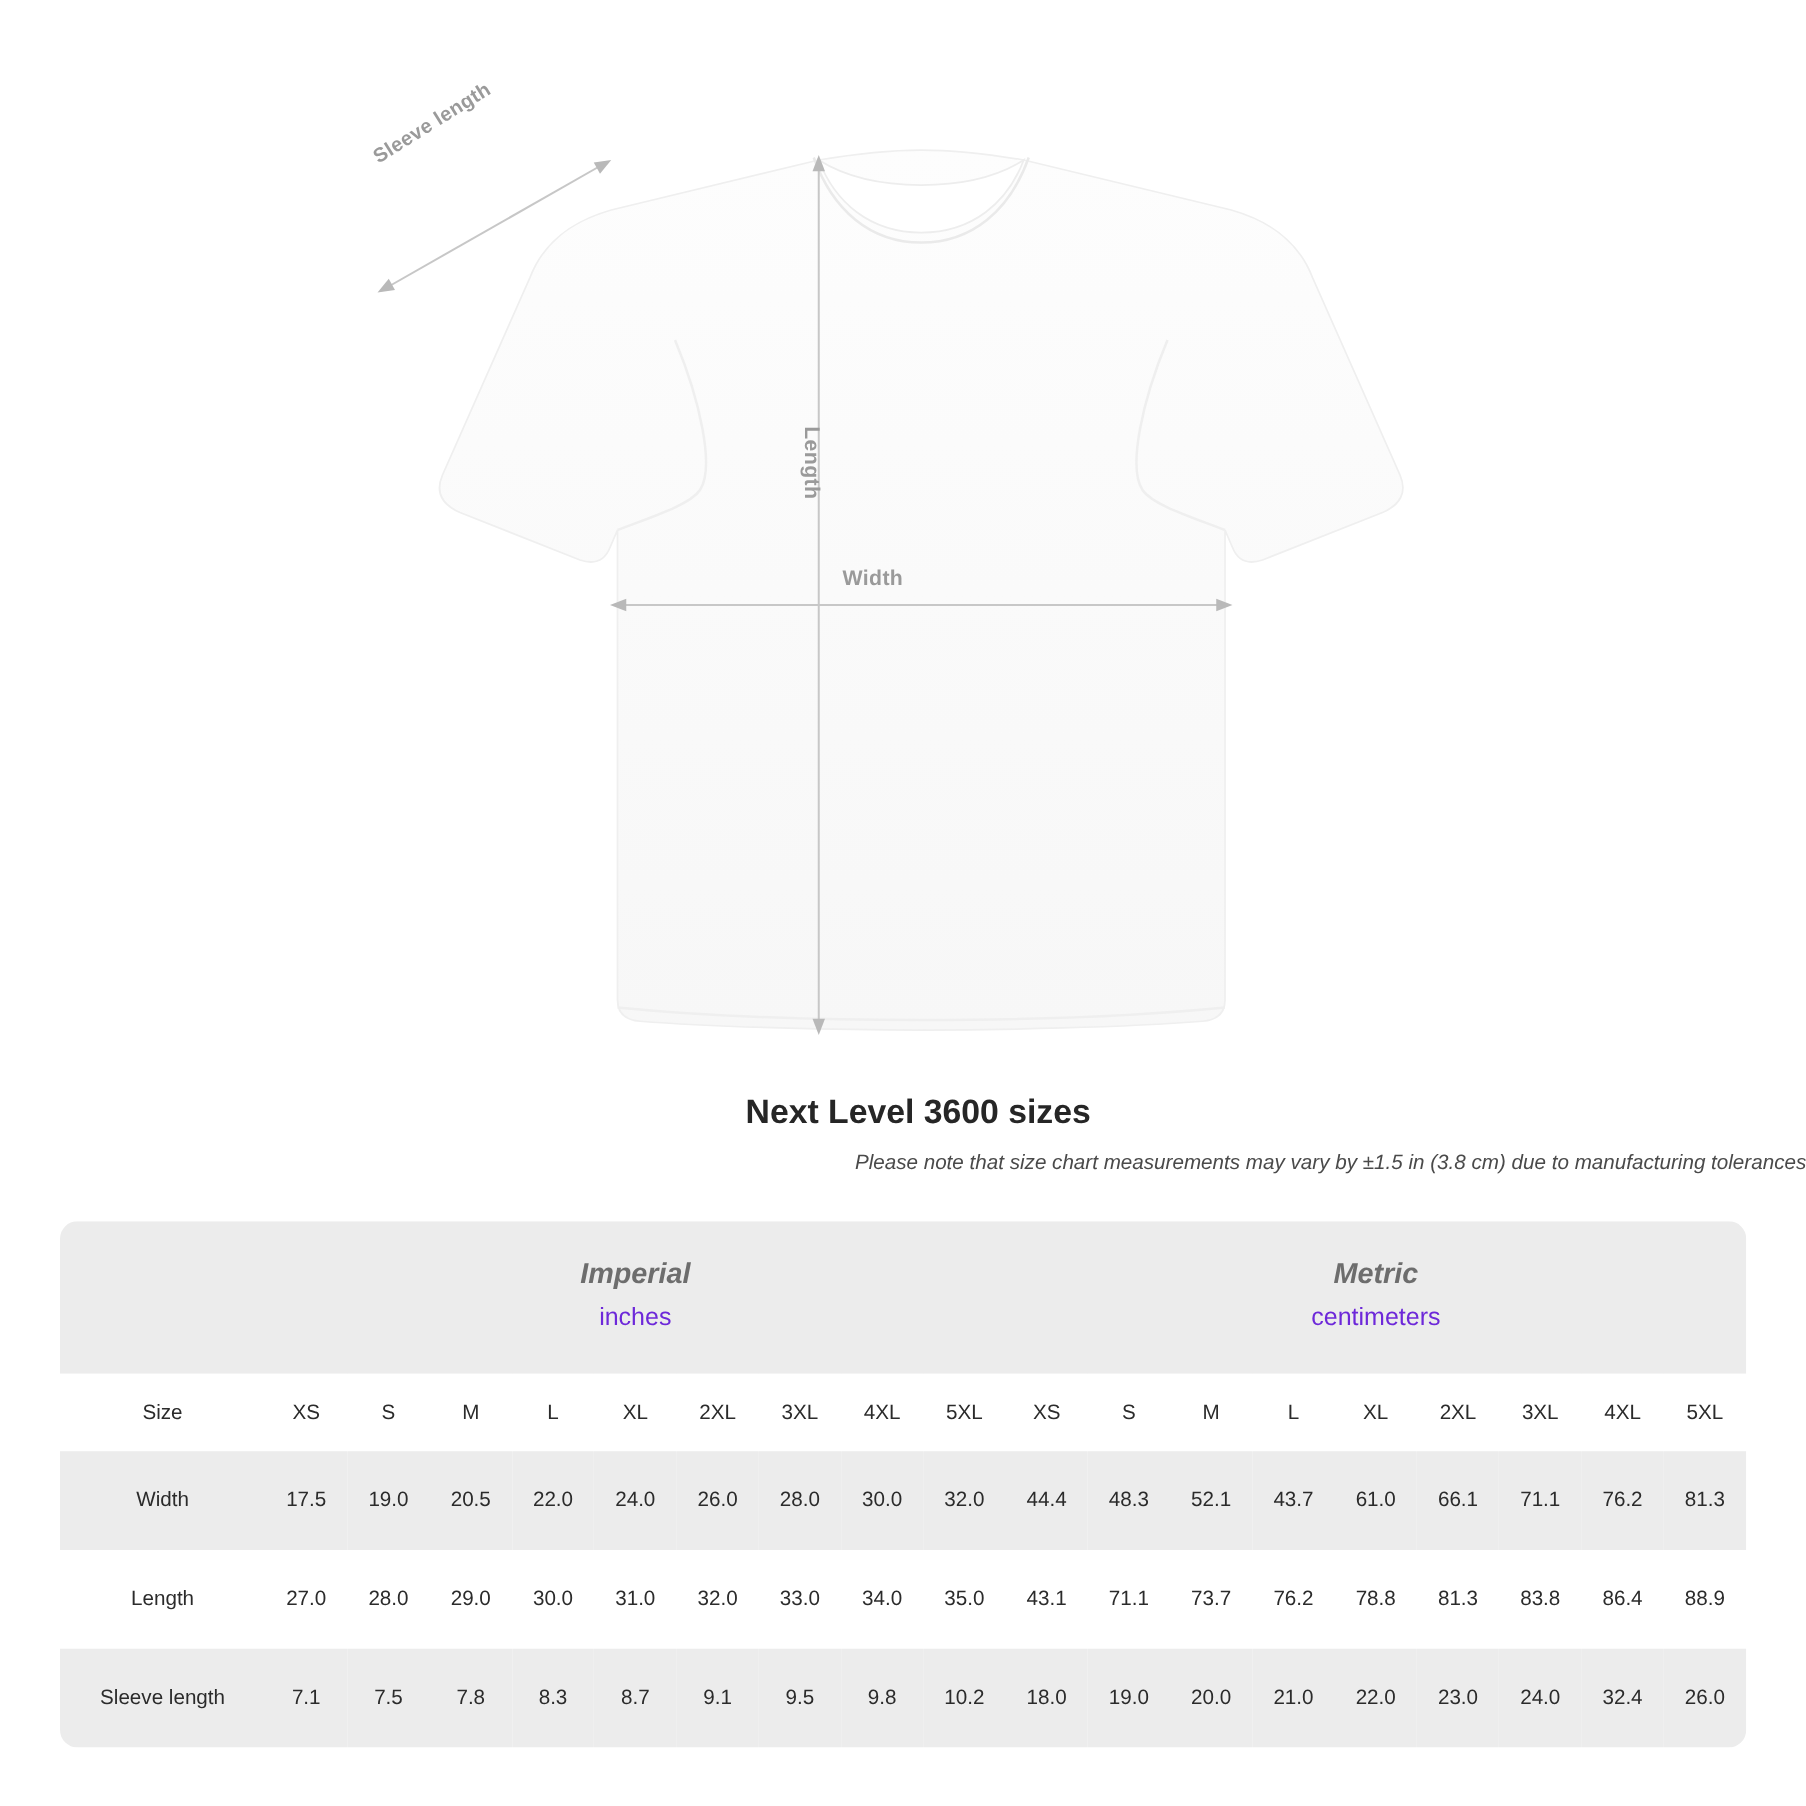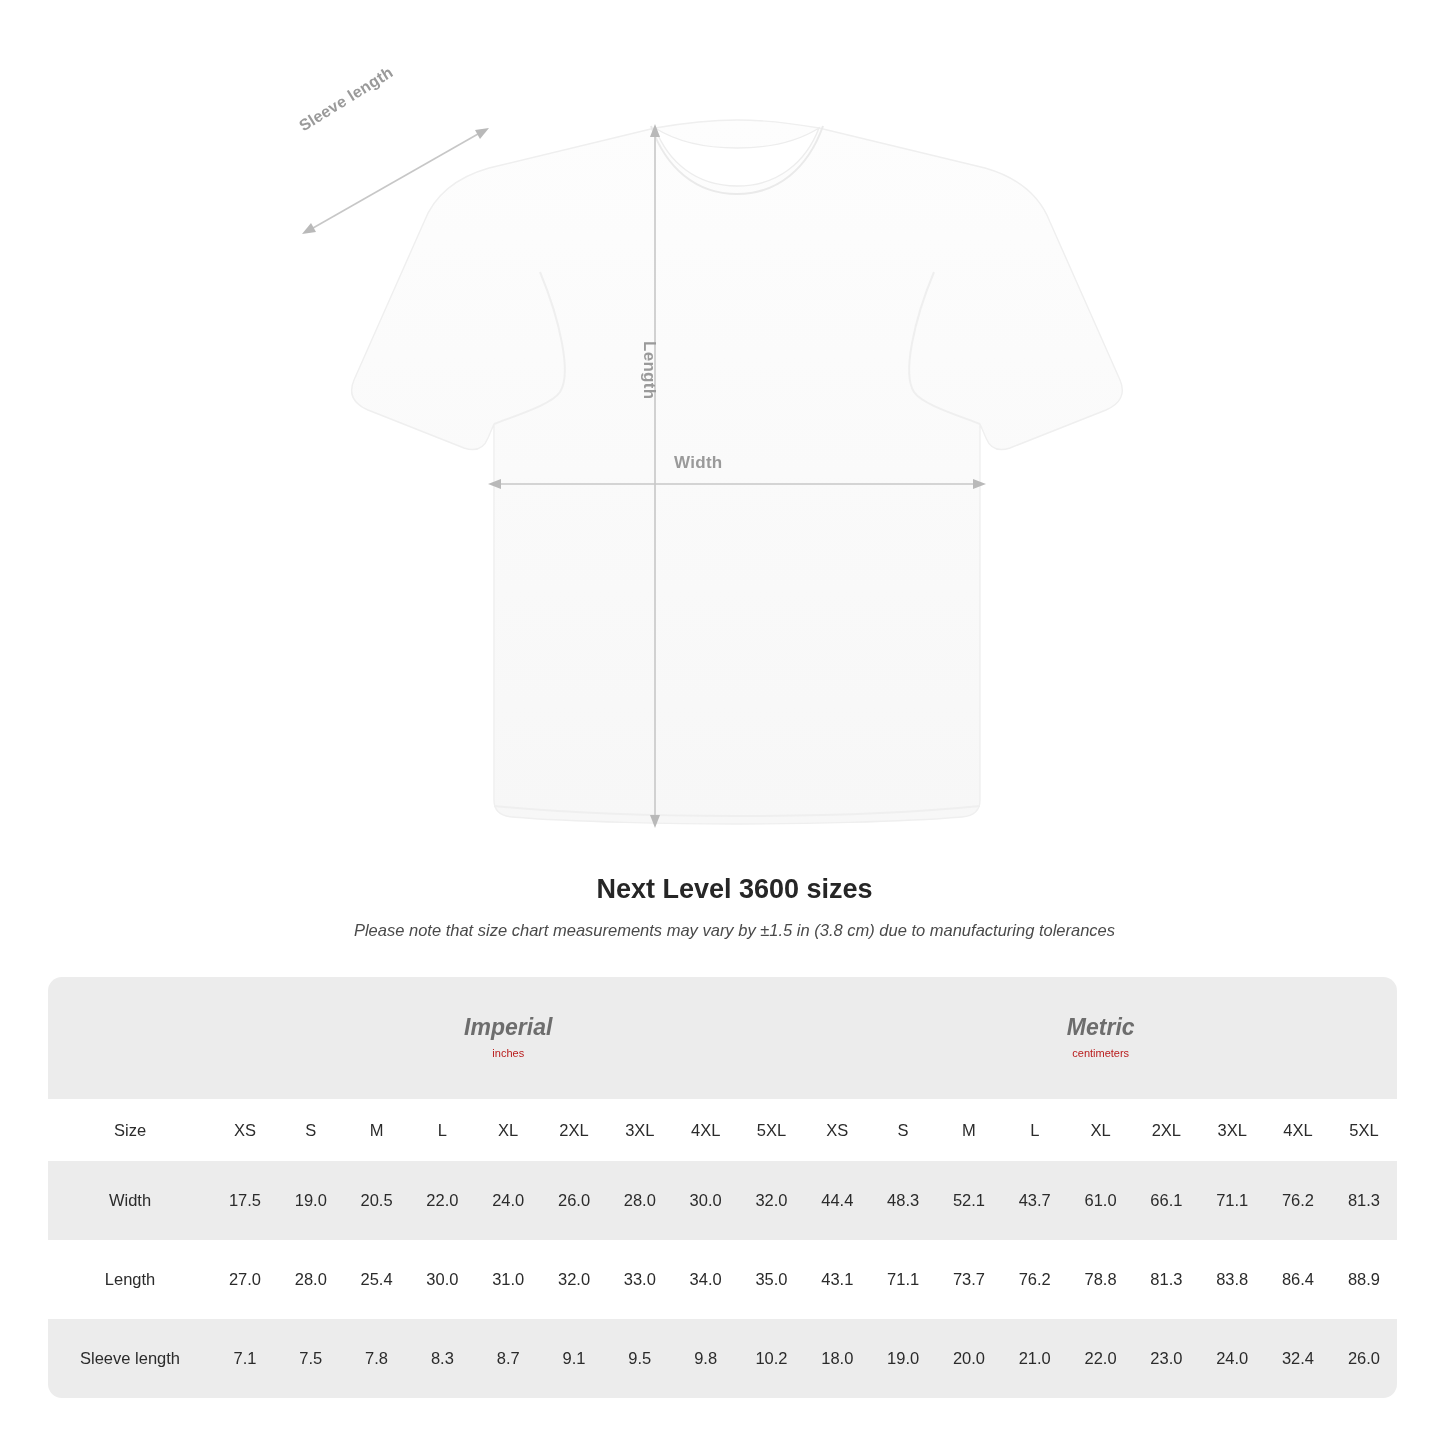--- a/index.html
+++ b/index.html
@@ -64,20 +64,21 @@
     font-size: 27px;
     font-weight: bold;
     color: #262626;
     margin: 0;
   }
   .subtitle {
     font-size: 16.5px;
     font-style: italic;
     color: #4a4a4a;
     margin: 16px 0 0 0;
+    text-align: right;
   }
 
   
   .table-wrap {
     margin: 37px 48px 0 48px;
     border-radius: 14px;
     overflow: hidden;
   }
   table.size-table {
     border-collapse: collapse;
@@ -100,22 +101,22 @@
     vertical-align: middle;
   }
   .unit-name {
     font-size: 23px;
     font-style: italic;
     font-weight: bold;
     color: #6d6d6d;
     line-height: 1.35;
   }
   .unit-sub {
-    font-size: 11px;
-    color: #b91c1c;
+    font-size: 20px;
+    color: #6d28d9;
     font-style: normal;
     font-weight: normal;
     line-height: 1.9;
   }
 
   .head-row td {
     height: 62px;
     background: #ffffff;
     font-weight: bold;
     font-size: 16.5px;
@@ -286,21 +287,21 @@
         <td>66.1</td>
         <td>71.1</td>
         <td>76.2</td>
         <td>81.3</td>
       </tr>
 
       <tr class="data-row row-plain">
         <td class="row-label">Length</td>
         <td>27.0</td>
         <td>28.0</td>
-        <td>25.4</td>
+        <td>29.0</td>
         <td>30.0</td>
         <td>31.0</td>
         <td>32.0</td>
         <td>33.0</td>
         <td>34.0</td>
         <td>35.0</td>
         <td>43.1</td>
         <td>71.1</td>
         <td>73.7</td>
         <td>76.2</td>

